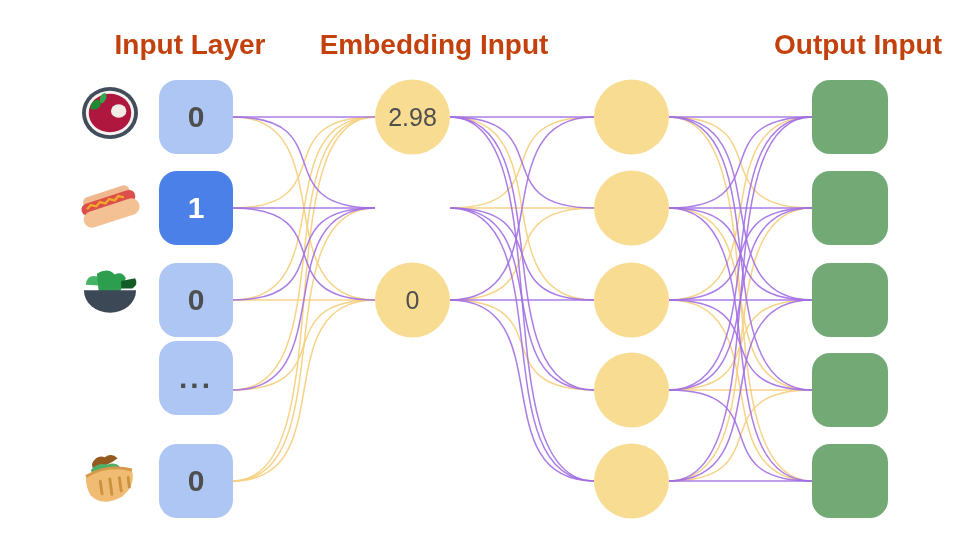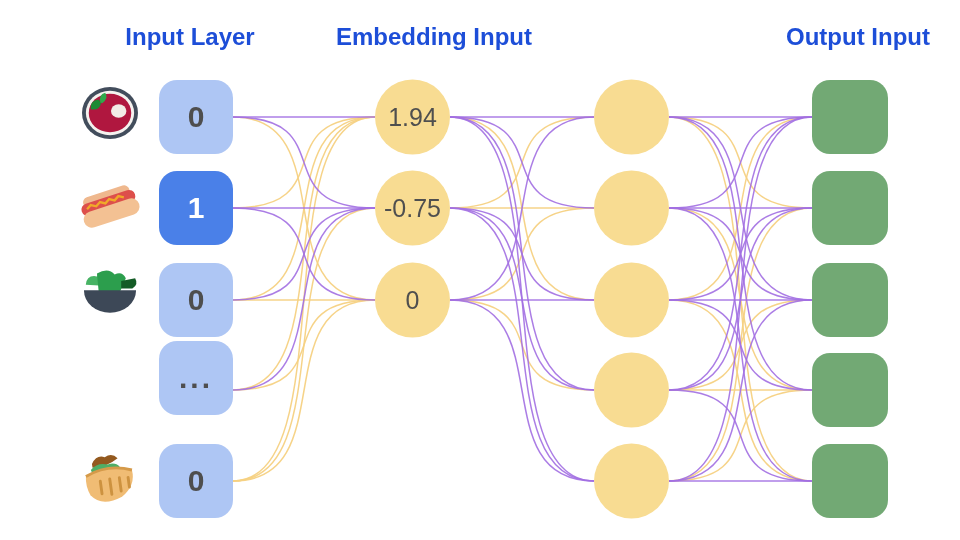--- a/index.html
+++ b/index.html
@@ -1,20 +1,20 @@
 <!DOCTYPE html>
 <html style="--input-fill: #aec6f4; --input-active-fill: #4a80e8; --embed-fill: #f8dc92; --output-fill: #72a974; --purple-line: #a26fe2; --yellow-line: #f5d182; --title-text: #565656; --node-text: #4e4e4e;"><head>
 <meta charset="utf-8">
 <style>
   html,body{margin:0;padding:0;background:#fff;}
   #stage{position:relative;width:960px;height:540px;background:#fff;overflow:hidden;
          font-family:"Liberation Sans",sans-serif;}
   #wires{position:absolute;left:0;top:0;width:960px;height:540px;}
-  .layer-title{position:absolute;top:23px;transform:translateX(-50%);
-    font-weight:bold;font-size:24px;color:#1d4ed8;white-space:nowrap;}
+  .layer-title{position:absolute;top:29px;transform:translateX(-50%);
+    font-weight:bold;font-size:28px;color:#c2410c;white-space:nowrap;}
   .node{position:absolute;transform:translateY(-50%);display:flex;
         align-items:center;justify-content:center;}
   .sq{width:74px;height:74px;border-radius:18px;}
   .in{left:159px;background:var(--input-fill,#aec6f4);color:#4e4e4e;
       font-weight:bold;font-size:30px;}
   .in.active{background:var(--input-active-fill,#4a80e8);color:#ffffff;}
   .out{left:812px;width:76px;background:var(--output-fill,#72a974);}
   .circ{width:75px;height:75px;border-radius:50%;
         background:var(--embed-fill,#f8dc92);color:#4f4f4f;font-size:25px;}
   .embed{left:375px;} .hid{left:594px;}
@@ -130,22 +130,21 @@
       </g>
     </svg>
   </span>
 
   <div class="node sq in r1">0</div>
   <div class="node sq in active r2">1</div>
   <div class="node sq in r3">0</div>
   <div class="node sq in r4 dots">...</div>
   <div class="node sq in r5">0</div>
 
-  <div class="node circ embed r1">1.94</div>
-  <div class="node circ embed r2">-0.75</div>
+  <div class="node circ embed r1">2.98</div>
   <div class="node circ embed r3">0</div>
 
   <div class="node circ hid r1"></div>
   <div class="node circ hid r2"></div>
   <div class="node circ hid r3"></div>
   <div class="node circ hid r4"></div>
   <div class="node circ hid r5"></div>
 
   <div class="node sq out r1"></div>
   <div class="node sq out r2"></div>

